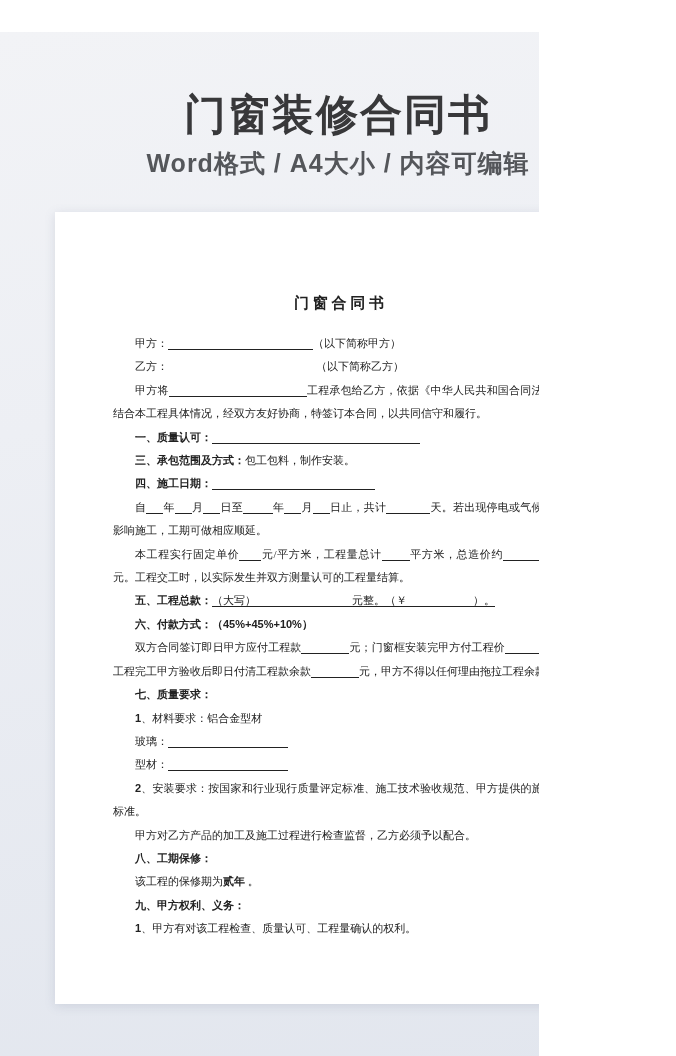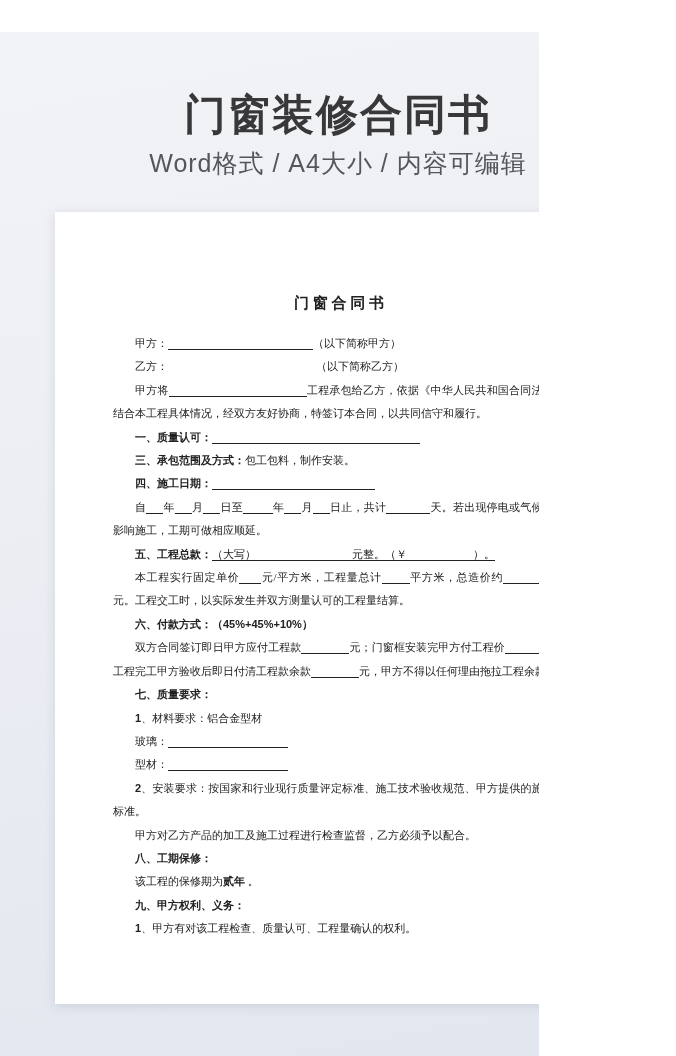--- a/index.html
+++ b/index.html
@@ -24,21 +24,21 @@
     font-size: 42px;
     line-height: 50px;
     font-weight: 900;
     letter-spacing: 2px;
     color: #38383a;
   }
   .banner-subtitle {
     margin-top: 8px;
     font-size: 25px;
     line-height: 30px;
-    font-weight: 400;
+    font-weight: 700;
     letter-spacing: 1px;
     color: #54565a;
   }
   .doc-page {
     position: absolute;
     left: 55px;
     top: 180px;
     width: 566px;
     height: 792px;
     background: #ffffff;
@@ -92,22 +92,22 @@
   <div class="doc-page">
     <div class="doc-title">门 窗 合 同 书</div>
     <div class="doc-body">
         <p class="para"><span class="">甲方：</span><span class="blank" style="width: 145px;"></span><span class="">（以下简称甲方）</span></p>
         <p class="para"><span class="">乙方：</span><span class="blank noline" style="width: 148px;"></span><span class="">（以下简称乙方）</span></p>
         <p class="para"><span class="">甲方将</span><span class="blank" style="width: 138px;"></span><span class="">工程承包给乙方，依据《中华人民共和国合同法》，结合本工程具体情况，经双方友好协商，特签订本合同，以共同信守和履行。</span></p>
         <p class="para"><span class="b">一、质量认可：</span><span class="blank" style="width: 208px;"></span></p>
         <p class="para"><span class="b">三、承包范围及方式：</span><span class="">包工包料，制作安装。</span></p>
         <p class="para"><span class="b">四、施工日期：</span><span class="blank" style="width: 163px;"></span></p>
         <p class="para"><span class="">自</span><span class="blank" style="width: 17px;"></span><span class="">年</span><span class="blank" style="width: 17px;"></span><span class="">月</span><span class="blank" style="width: 17px;"></span><span class="">日至</span><span class="blank" style="width: 30px;"></span><span class="">年</span><span class="blank" style="width: 17px;"></span><span class="">月</span><span class="blank" style="width: 17px;"></span><span class="">日止，共计</span><span class="blank" style="width: 44px;"></span><span class="">天。若出现停电或气候原因影响施工，工期可做相应顺延。</span></p>
+        <p class="para"><span class="">本工程实行固定单价</span><span class="blank" style="width: 22px;"></span><span class="">元/平方米，工程量总计</span><span class="blank" style="width: 28px;"></span><span class="">平方米，总造价约</span><span class="blank" style="width: 62px;"></span><span class=""> 元。工程交工时，以实际发生并双方测量认可的工程量结算。</span></p>
         <p class="para"><span class="b">五、工程总款：</span><span class=" u">（大写）</span><span class="blank" style="width: 96px;"></span><span class=" u">元整。（￥</span><span class="blank" style="width: 66px;"></span><span class=" u">）。</span></p>
-        <p class="para"><span class="">本工程实行固定单价</span><span class="blank" style="width: 22px;"></span><span class="">元/平方米，工程量总计</span><span class="blank" style="width: 28px;"></span><span class="">平方米，总造价约</span><span class="blank" style="width: 62px;"></span><span class=""> 元。工程交工时，以实际发生并双方测量认可的工程量结算。</span></p>
         <p class="para"><span class="b">六、付款方式：（45%+45%+10%）</span></p>
         <p class="para"><span class="">双方合同签订即日甲方应付工程款</span><span class="blank" style="width: 48px;"></span><span class="">元；门窗框安装完甲方付工程价</span><span class="blank" style="width: 38px;"></span><span class="">元；工程完工甲方验收后即日付清工程款余款</span><span class="blank" style="width: 48px;"></span><span class="">元，甲方不得以任何理由拖拉工程余款。</span></p>
         <p class="para"><span class="b">七、质量要求：</span></p>
         <p class="para"><span class="b">1</span><span class="">、材料要求：铝合金型材</span></p>
         <p class="para"><span class="">玻璃：</span><span class="blank" style="width: 120px;"></span></p>
         <p class="para"><span class="">型材：</span><span class="blank" style="width: 120px;"></span></p>
         <p class="para"><span class="b">2</span><span class="">、安装要求：按国家和行业现行质量评定标准、施工技术验收规范、甲方提供的施工图标准。</span></p>
         <p class="para"><span class="">甲方对乙方产品的加工及施工过程进行检查监督，乙方必须予以配合。</span></p>
         <p class="para"><span class="b">八、工期保修：</span></p>
         <p class="para"><span class="">该工程的保修期为</span><span class="b">贰年</span><span class=""> 。</span></p>

